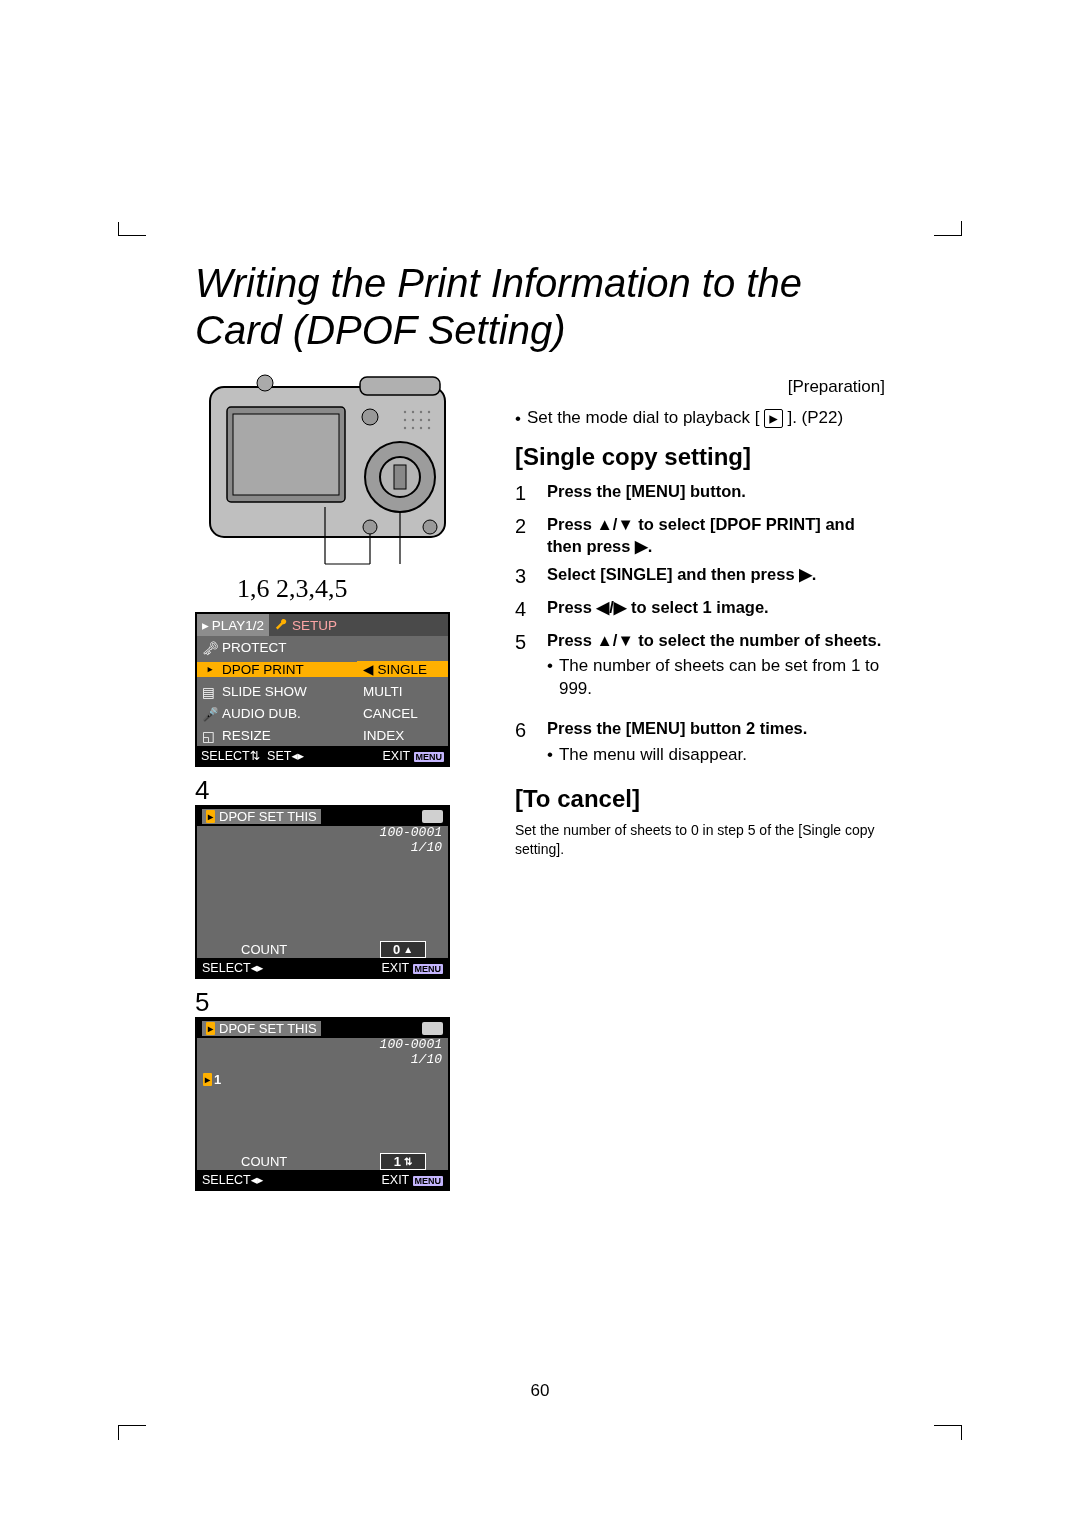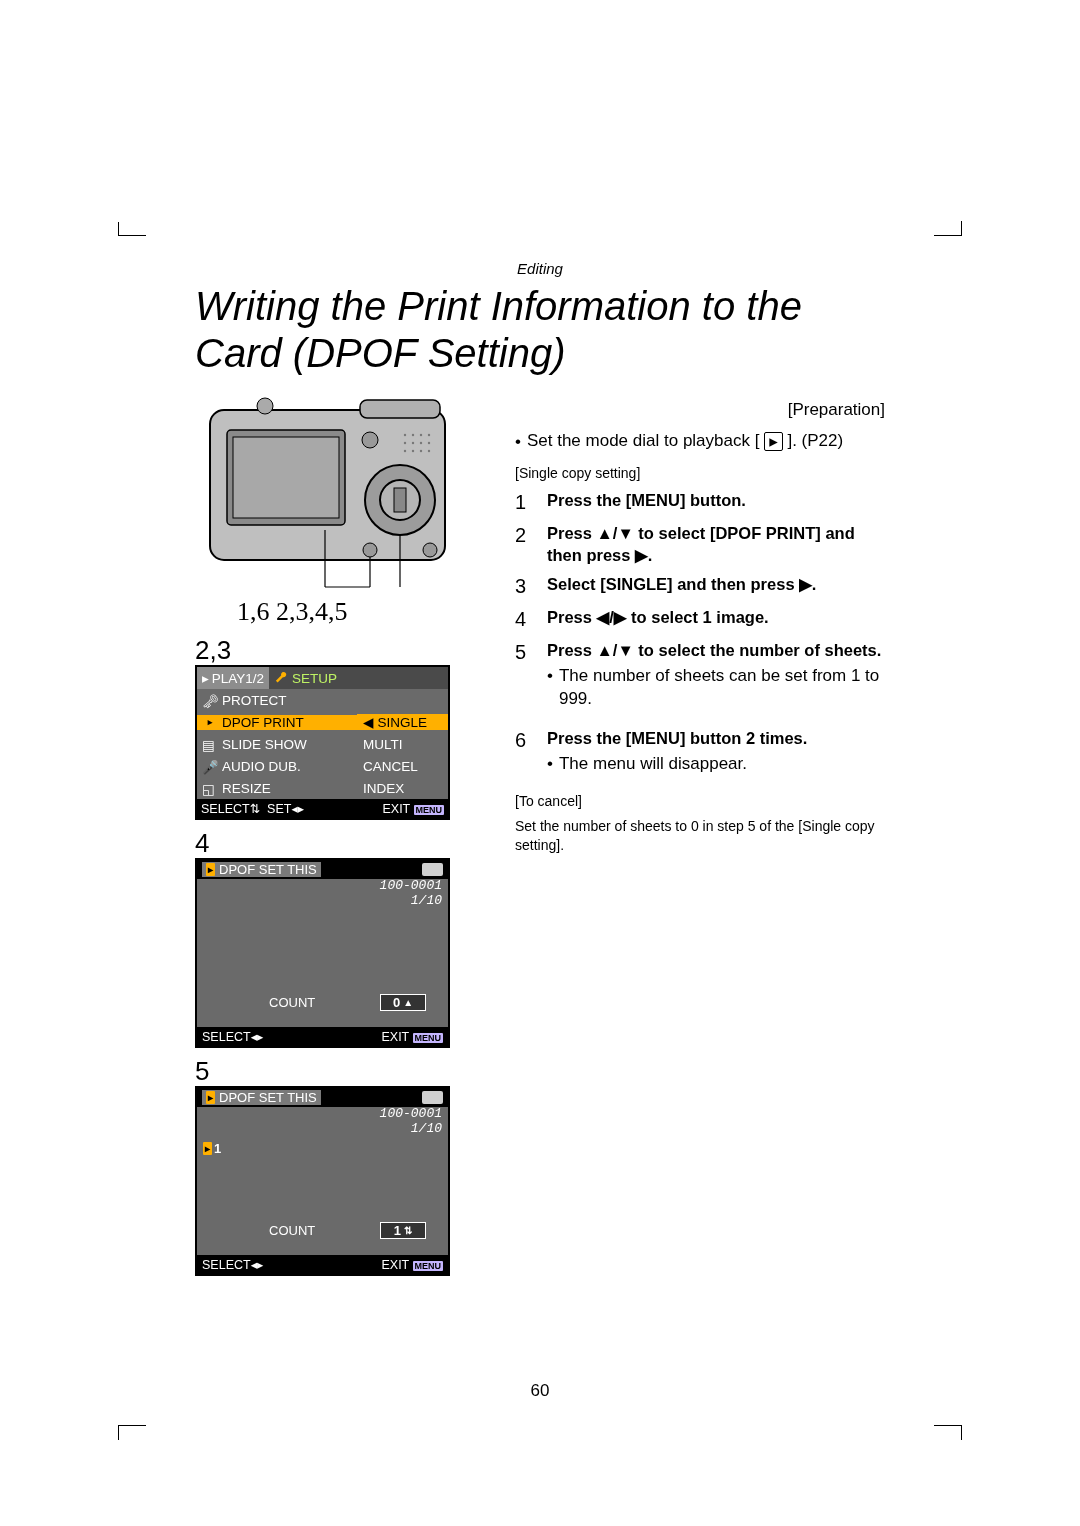--- a/index.html
+++ b/index.html
@@ -66,69 +66,68 @@
     background: #6a6a6a;
     font-family: Arial, sans-serif;
     font-size: 13.5px;
     color: #fff;
     box-sizing: border-box;
   }
   .lcd-tabs {
     display:flex; height:22px; background:#000;
   }
   .lcd-tab-active { background:#8d8d8d; color:#fff; padding:2px 5px; display:flex; align-items:center; gap:3px;}
-  .lcd-tab-inactive { background:#4a4a4a; color:#bef264; padding:2px 6px; display:flex; align-items:center; gap:3px; flex:1;}
+  .lcd-tab-inactive { background:#4a4a4a; color:#fca5a5; padding:2px 6px; display:flex; align-items:center; gap:3px; flex:1;}
   .menu-row { display:flex; height:22px; align-items:center;}
   .menu-left { width: 155px; padding-left:5px; display:flex; align-items:center; gap:4px;}
   .menu-right { flex:1; text-align:left; padding-left:6px;}
   .hl { background:#ffb000; color:#000; }
   .menu-icon { width:16px; height:14px; display:inline-block; }
   .lcd-footer { background:#000; color:#fff; display:flex; justify-content:space-between; padding:2px 4px; font-size:12.5px; align-items:center;}
   .menu-badge { background:#c4b5fd; color:#000; font-size:9px; padding:0 2px; font-weight:bold; border-radius:1px;}
 
   .lcd2 {
     width: 255px; border:2px solid #000; background:#6a6a6a; color:#fff; font-size:13px;
     box-sizing:border-box;
   }
   .lcd2-header { background:#000; display:flex; justify-content:space-between; padding:2px 5px; align-items:center;}
   .lcd2-header-left { display:flex; align-items:center; gap:4px; background:#7a7a7a; padding:0 4px;}
   .size-badge { background:#d0d0d0; color:#555; font-size:10px; padding:1px 5px; border-radius:2px;}
   .lcd2-info { font-family: 'Courier New', monospace; font-size:13px; text-align:right; padding: 0 6px; line-height:1.15; font-style:italic;}
   .lcd2-body { height: 85px; position:relative;}
   .lcd2-dpof-badge { position:absolute; top:4px; left:6px; display:flex; align-items:center; gap:2px;}
   .dpof-icon-sm { background:#ffb000; color:#000; font-size:10px; padding:1px 2px; border-radius:1px; font-weight:bold;}
-  .lcd2-countrow { display:flex; padding: 0 22px 16px 44px; align-items:center; justify-content:space-between;margin-left:28px;}
+  .lcd2-countrow { display:flex; padding: 0 22px 0 44px; align-items:center; justify-content:space-between;}
   .count-box { border:1px solid #fff; padding:0 6px; display:flex; align-items:center; gap:3px; background:#333; font-weight:bold; min-width:32px; justify-content:center;}
   .lcd2-footer { background:#000; display:flex; justify-content:space-between; padding:2px 5px; font-size:12.5px; align-items:center;}
 
   .para { margin: 0 0 16px 0;}
   .prep-label { margin: 4px 0 8px 0; text-align: right;}
   .bullet-row { display:flex; gap:6px; margin-bottom:10px;}
   .bullet-dot { padding-top:1px;}
   .play-icon-box { display:inline-block; border:1.5px solid #000; border-radius:2px; padding:0 4px; vertical-align:middle; line-height:1;}
-  .subhead { font-weight:normal; font-size:14px; margin: 6px 0 6px 0;}
+  .subhead { font-weight:bold; font-size:24px; margin: 6px 0 6px 0;}
   .steps { list-style:none; padding:0; margin:0;}
   .step-item { display:flex; gap:14px; margin-bottom: 6px;}
   .step-num { font-size:20px; width:18px; flex:0 0 18px;}
   .step-text { flex:1; font-weight:bold; font-size:16.5px; line-height:1.35;}
   .sub-bullet { font-weight:normal; display:flex; gap:6px; margin-top:4px; margin-bottom:10px; font-size:17px;}
   .cancel-text { font-size:14px; line-height:1.35;}
   .page-num { text-align:center; font-size:17px; position:absolute; bottom: 125px; left:0; width:1080px;}
   .setup-icon { width:14px; height:14px; }
 </style>
 </head>
 <body>
 
 <div class="crop-tl"></div>
 <div class="crop-tr"></div>
 <div class="crop-bl"></div>
 <div class="crop-br"></div>
 
 <div class="page">
-  <div class="section-label">Editing</div>
   <h1 class="title">Writing the Print Information to the Card (DPOF Setting)</h1>
 
   <div class="columns">
 
     <div class="col-left">
 
       <svg class="camera-svg" viewBox="0 0 245 200">
         <rect x="5" y="15" width="235" height="150" rx="14" fill="#bfbfbf" stroke="#000" stroke-width="2"></rect>
         <rect x="22" y="35" width="118" height="95" rx="4" fill="#8a8a8a" stroke="#000" stroke-width="1.5"></rect>
         <rect x="28" y="42" width="106" height="81" fill="#a8a8a8" stroke="#000"></rect>
@@ -159,21 +158,20 @@
             <circle cx="224" cy="56" r="1.2"></circle>
         </g>
 
         <line x1="120" y1="135" x2="120" y2="192" stroke="#000" stroke-width="1.2"></line>
         <line x1="195" y1="140" x2="195" y2="192" stroke="#000" stroke-width="1.2"></line>
         <line x1="165" y1="162" x2="165" y2="192" stroke="#000" stroke-width="1.2"></line>
         <line x1="165" y1="192" x2="120" y2="192" stroke="#000" stroke-width="1.2"></line>
       </svg>
       <div class="callout">1,6  2,3,4,5</div>
 
-      <div class="step-big">2,3</div>
       <div class="lcd">
         <div class="lcd-tabs">
           <div class="lcd-tab-active">
             <span>▸</span>
             <span>PLAY1/2</span>
           </div>
           <div class="lcd-tab-inactive">
             <svg class="setup-icon" viewBox="0 0 16 16">
                 <path d="M3 13 L9 7 A3 3 0 1 0 7 5 L1 11 Z" fill="#ffb000"></path>
               </svg>

